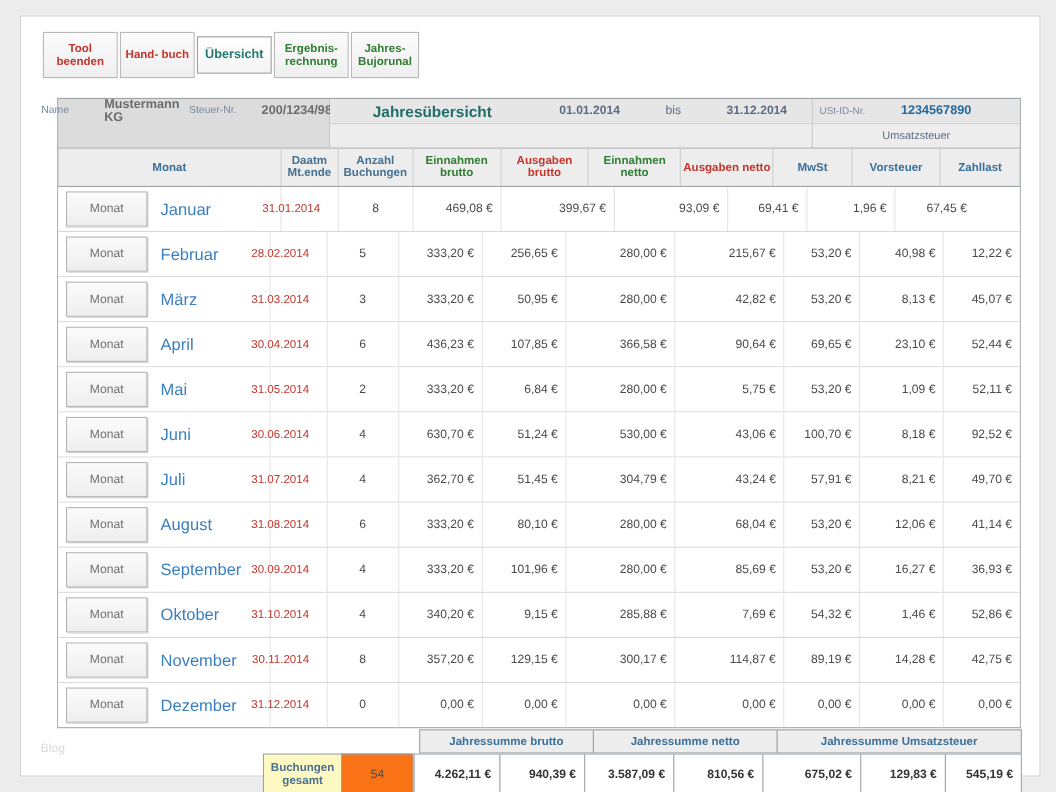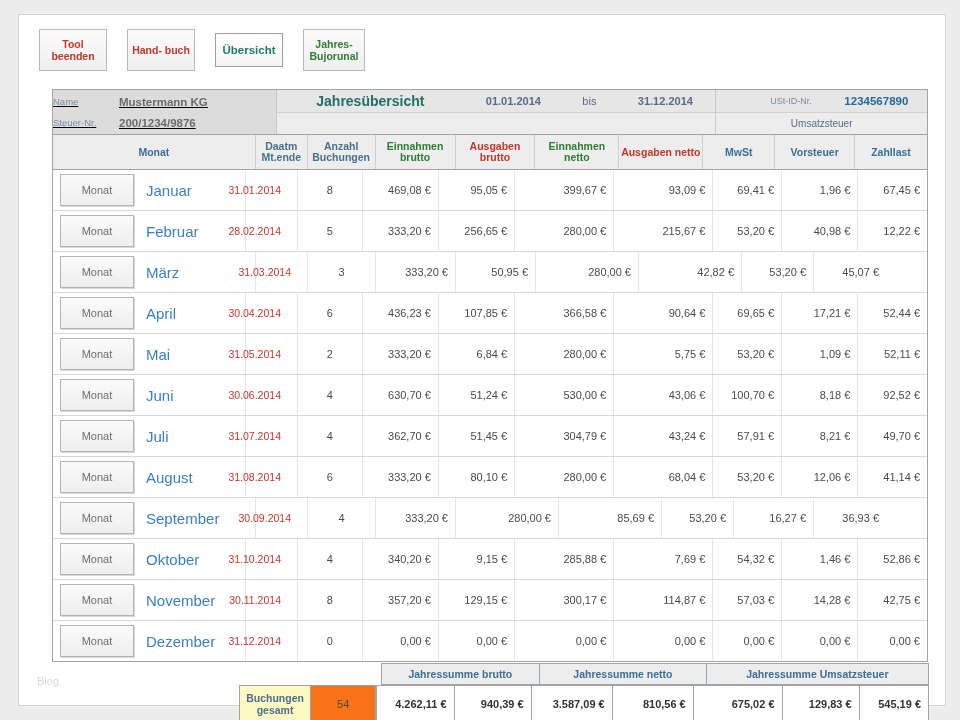--- a/index.html
+++ b/index.html
@@ -19,21 +19,21 @@
   .toolbar{
     position:absolute;left:20px;top:14px;height:42px;display:flex;align-items:stretch;
   }
   .tbtn{
     width:68px;
     border:1px solid #b9b9b9;
     background:linear-gradient(#fbfbfb,#efefef);
     font-size:10.5px;line-height:12px;
     display:flex;align-items:center;justify-content:center;text-align:center;
     color:#c4352b;font-weight:bold;
-    margin-right:20px;
+    margin-right:2px;
     box-sizing:border-box;
     padding:2px 3px;
     cursor:pointer;
   }
   .tbtn.green{color:#2e7d32;}
   .tbtn.teal{color:#1f7a6f;}
   .tbtn.active{
     background:linear-gradient(#ffffff,#f4f4f4);
     border-color:#9e9e9e;
     height:34px;align-self:flex-start;margin-top:4px;
@@ -43,21 +43,21 @@
   
   .sheet{
     position:absolute;left:33px;top:74px;width:876px;
   }
   .hdr{
     display:flex;border:1px solid #9fa4a8;border-bottom:none;background:#e2e2e2;
     height:44px;
   }
   .hdr-left{
     width:247px;background:#dcdcdc;border-right:1px solid #c9c9c9;
-    display:flex;flex-direction:column;justify-content:center;padding-left:0;box-sizing:border-box;text-decoration:underline;
+    display:flex;flex-direction:row;justify-content:center;padding-left:0;box-sizing:border-box;
   }
   .hdr-row{display:flex;align-items:center;height:21px;}
   .hdr-lbl{width:66px;font-size:9.5px;color:#7b8aa0;}
   .hdr-val{font-size:11.5px;color:#6b6b6b;font-weight:bold;}
   .hdr-mid{
     flex:1;display:flex;flex-direction:column;
   }
   .hdr-mid-top{
     height:22px;display:flex;align-items:center;background:#e6e6e6;
     border-bottom:1px solid #d2d2d2;
@@ -65,21 +65,21 @@
   .hdr-title{
     width:186px;text-align:center;color:#1f6f66;font-weight:bold;font-size:14px;
   }
   .hdr-date{width:100px;text-align:center;color:#5b6b84;font-weight:bold;font-size:11px;}
   .hdr-bis{width:52px;text-align:center;color:#5b6b84;font-size:11px;}
   .hdr-mid-bot{height:21px;background:#ededed;}
   .hdr-right{
     width:232px;border-left:1px solid #c9c9c9;display:flex;flex-direction:column;
   }
   .hdr-r-top{height:22px;display:flex;align-items:center;border-bottom:1px solid #d2d2d2;background:#e6e6e6;}
-  .hdr-r-lbl{font-size:9px;color:#7b8aa0;padding-left:6px;width:74px;margin-left:48px;}
+  .hdr-r-lbl{font-size:9px;color:#7b8aa0;padding-left:6px;width:74px;}
   .hdr-r-val{font-size:11.5px;color:#26689c;font-weight:bold;}
   .hdr-r-bot{height:21px;background:#ededed;display:flex;align-items:center;justify-content:center;}
   .hdr-r-bot span{font-size:10px;color:#5b6b84;}
   
   .colhead{
     display:flex;border:1px solid #9fa4a8;background:#ededed;height:34px;
     font-size:10.5px;font-weight:bold;color:#3a6f9a;
   }
   .colhead > div{
     display:flex;align-items:center;justify-content:center;text-align:center;
@@ -160,20 +160,23 @@
   <div class="toolbar">
     <div class="tbtn">
         <span>Tool beenden</span>
       </div>
     <div class="tbtn">
         <span>Hand- buch</span>
       </div>
     <div class="tbtn active teal">
         <span>Übersicht</span>
       </div>
+    <div class="tbtn green">
+        <span>Ergebnis- rechnung</span>
+      </div>
     <div class="tbtn green wide">
         <span>Jahres- Bujorunal</span>
       </div>
   </div>
 
   <div class="sheet">
 
     <div class="hdr">
       <div class="hdr-left">
         <div class="hdr-row">
@@ -220,21 +223,20 @@
 
     <div class="rows" id="rows">
         <div class="row">
           <div class="cell-monat">
             <div class="mbtn">Monat</div>
             <div class="mname">Januar</div>
           </div>
           <div class="cell-datum">31.01.2014</div>
           <div class="cell-anzahl">8</div>
           <div class="num w80">469,08 €</div>
-          <div class="num w80">95,05 €</div>
           <div class="num w84">399,67 €</div>
           <div class="num w84">93,09 €</div>
           <div class="num w72">69,41 €</div>
           <div class="num w80">1,96 €</div>
           <div class="num w72">67,45 €</div>
         </div>
         <div class="row">
           <div class="cell-monat">
             <div class="mbtn">Monat</div>
             <div class="mname">Februar</div>
@@ -254,35 +256,36 @@
             <div class="mbtn">Monat</div>
             <div class="mname">März</div>
           </div>
           <div class="cell-datum">31.03.2014</div>
           <div class="cell-anzahl">3</div>
           <div class="num w80">333,20 €</div>
           <div class="num w80">50,95 €</div>
           <div class="num w84">280,00 €</div>
           <div class="num w84">42,82 €</div>
           <div class="num w72">53,20 €</div>
+          <div class="num w80">8,13 €</div>
           <div class="num w72">45,07 €</div>
         </div>
         <div class="row">
           <div class="cell-monat">
             <div class="mbtn">Monat</div>
             <div class="mname">April</div>
           </div>
           <div class="cell-datum">30.04.2014</div>
           <div class="cell-anzahl">6</div>
           <div class="num w80">436,23 €</div>
           <div class="num w80">107,85 €</div>
           <div class="num w84">366,58 €</div>
           <div class="num w84">90,64 €</div>
           <div class="num w72">69,65 €</div>
-          <div class="num w80">17,21 €</div>
+          <div class="num w80">23,10 €</div>
           <div class="num w72">52,44 €</div>
         </div>
         <div class="row">
           <div class="cell-monat">
             <div class="mbtn">Monat</div>
             <div class="mname">Mai</div>
           </div>
           <div class="cell-datum">31.05.2014</div>
           <div class="cell-anzahl">2</div>
           <div class="num w80">333,20 €</div>
@@ -339,20 +342,21 @@
           <div class="num w72">41,14 €</div>
         </div>
         <div class="row">
           <div class="cell-monat">
             <div class="mbtn">Monat</div>
             <div class="mname">September</div>
           </div>
           <div class="cell-datum">30.09.2014</div>
           <div class="cell-anzahl">4</div>
           <div class="num w80">333,20 €</div>
+          <div class="num w80">101,96 €</div>
           <div class="num w84">280,00 €</div>
           <div class="num w84">85,69 €</div>
           <div class="num w72">53,20 €</div>
           <div class="num w80">16,27 €</div>
           <div class="num w72">36,93 €</div>
         </div>
         <div class="row">
           <div class="cell-monat">
             <div class="mbtn">Monat</div>
             <div class="mname">Oktober</div>
@@ -371,21 +375,21 @@
           <div class="cell-monat">
             <div class="mbtn">Monat</div>
             <div class="mname">November</div>
           </div>
           <div class="cell-datum">30.11.2014</div>
           <div class="cell-anzahl">8</div>
           <div class="num w80">357,20 €</div>
           <div class="num w80">129,15 €</div>
           <div class="num w84">300,17 €</div>
           <div class="num w84">114,87 €</div>
-          <div class="num w72">57,03 €</div>
+          <div class="num w72">89,19 €</div>
           <div class="num w80">14,28 €</div>
           <div class="num w72">42,75 €</div>
         </div>
         <div class="row">
           <div class="cell-monat">
             <div class="mbtn">Monat</div>
             <div class="mname">Dezember</div>
           </div>
           <div class="cell-datum">31.12.2014</div>
           <div class="cell-anzahl">0</div>

